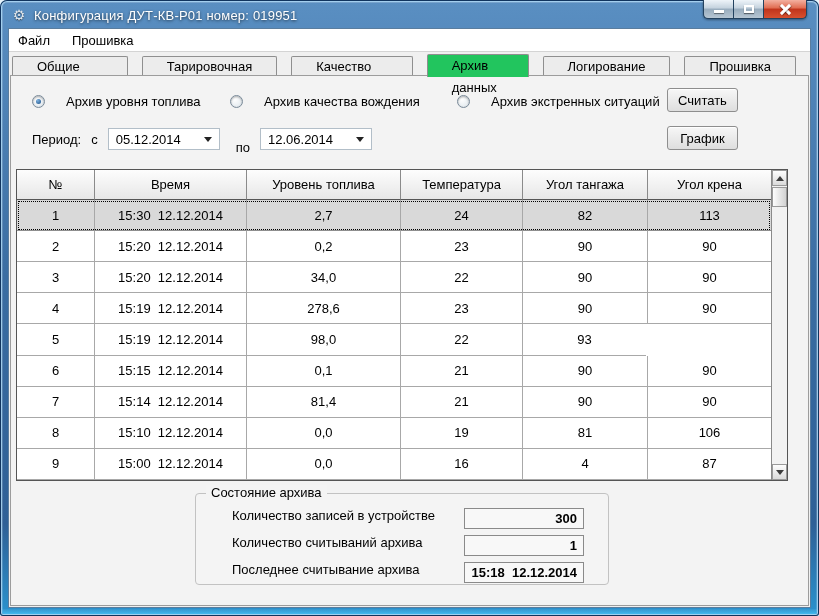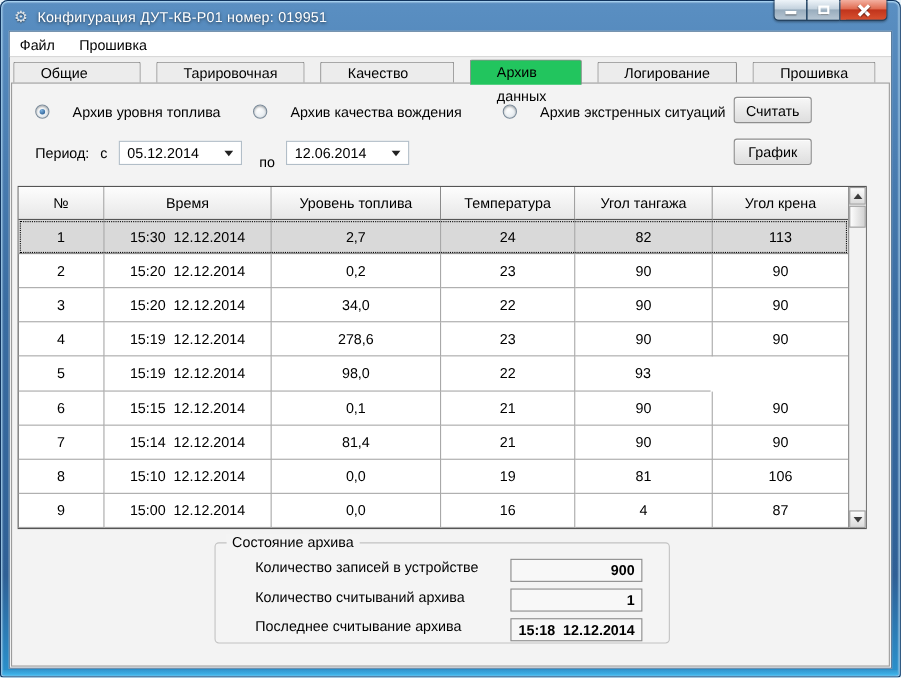--- a/index.html
+++ b/index.html
@@ -264,21 +264,21 @@
           <div class="sbtn bottom">
               <span class="arrow-down"></span>
             </div>
         </div>
       </div>
 
       <div class="groupbox">
         <div class="gb-legend">Состояние архива</div>
         <div class="gb-row r0">
           <span class="gb-label">Количество записей в устройстве</span>
-          <span class="gb-field">900</span>
+          <span class="gb-field">300</span>
         </div>
         <div class="gb-row r1">
           <span class="gb-label">Количество считываний архива</span>
           <span class="gb-field">1</span>
         </div>
         <div class="gb-row r2">
           <span class="gb-label">Последнее считывание архива</span>
           <span class="gb-field">15:18  12.12.2014</span>
         </div>
       </div>

